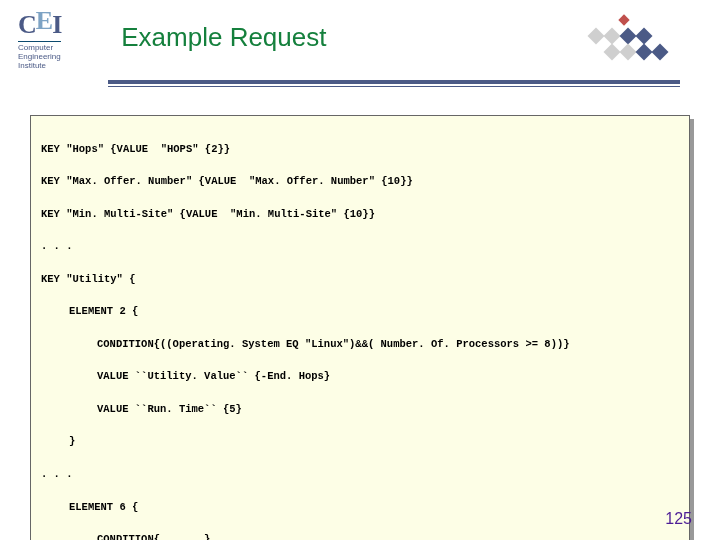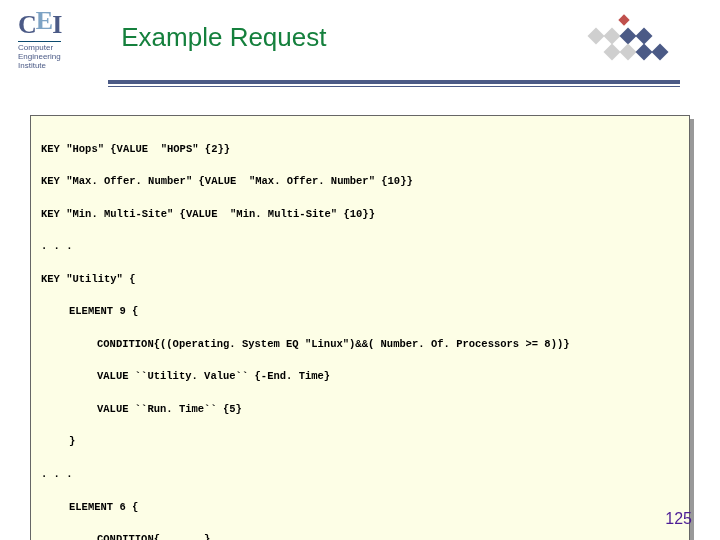--- a/index.html
+++ b/index.html
@@ -129,23 +129,23 @@
 </div>
 
 <div class="codebox-wrap">
   <div class="codebox-shadow"></div>
   <div class="codebox">
 <span class="ind0">KEY "Hops" {VALUE  "HOPS" {2}}</span>
 <span class="ind0">KEY "Max. Offer. Number" {VALUE  "Max. Offer. Number" {10}}</span>
 <span class="ind0">KEY "Min. Multi-Site" {VALUE  "Min. Multi-Site" {10}}</span>
 <span class="ind0">. . .</span>
 <span class="ind0">KEY "Utility" {</span>
-<span class="ind1">ELEMENT 9 {</span>
+<span class="ind1">ELEMENT 2 {</span>
 <span class="ind2">CONDITION{((Operating. System EQ "Linux")&amp;&amp;( Number. Of. Processors &gt;= 8))}</span>
-<span class="ind2">VALUE ``Utility. Value`` {-End. Time}</span>
+<span class="ind2">VALUE ``Utility. Value`` {-End. Hops}</span>
 <span class="ind2">VALUE ``Run. Time`` {5}</span>
 <span class="ind1">}</span>
 <span class="ind0">. . .</span>
 <span class="ind1">ELEMENT 6 {</span>
 <span class="ind2">CONDITION{ . . . }</span>
 
 
 
 
   </div>

